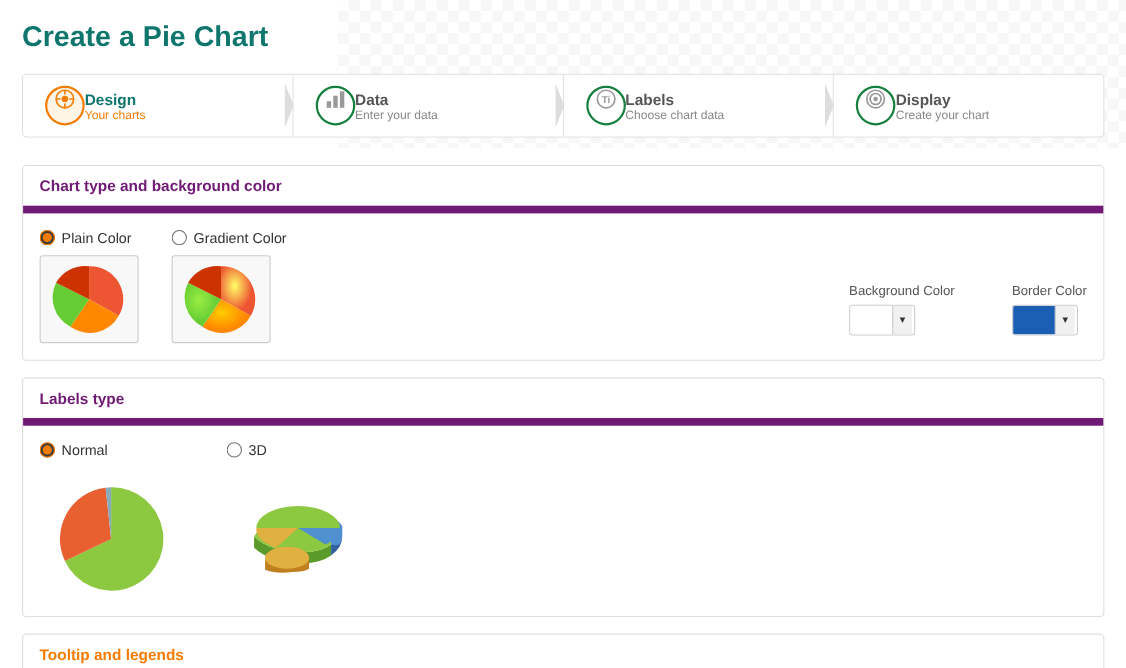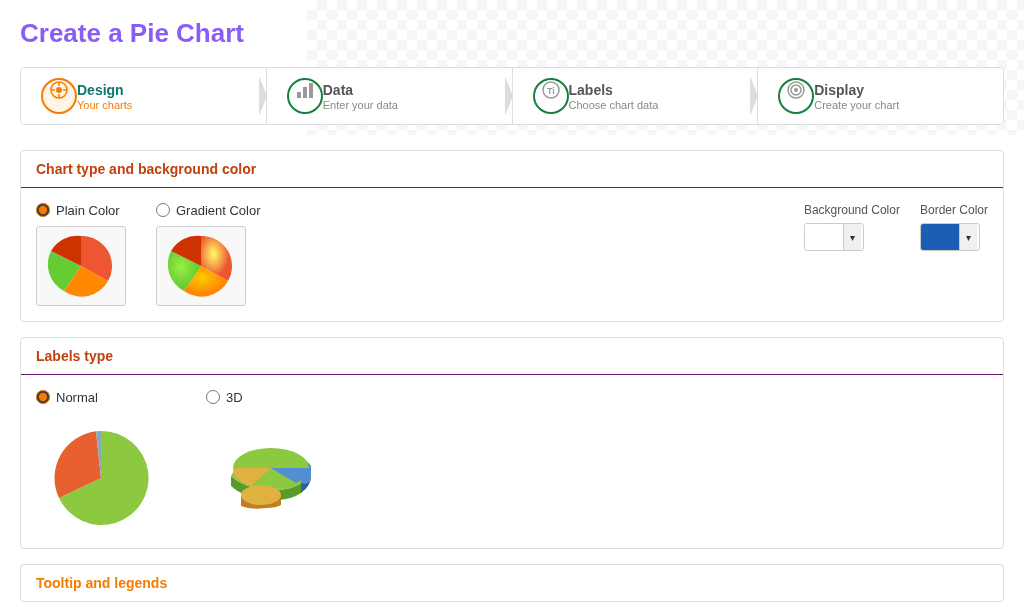--- a/index.html
+++ b/index.html
@@ -37,21 +37,21 @@
         linear-gradient(-45deg, transparent 75%, #ddd 75%);
       background-size: 20px 20px;
       background-position: 0 0, 0 10px, 10px -10px, -10px 0px;
       opacity: 0.25;
       pointer-events: none;
     }
 
     .page-title {
       font-size: 26px;
       font-weight: bold;
-      color: #8b5cf6;
+      color: #0f766e;
       position: relative;
       z-index: 1;
       margin-bottom: 18px;
     }
 
     
     .steps-nav {
       display: flex;
       align-items: stretch;
       position: relative;
@@ -151,22 +151,22 @@
       border: 1px solid #ddd;
       border-radius: 4px;
       margin-bottom: 15px;
       background: #fff;
     }
 
     .section-header {
       padding: 10px 15px;
       font-weight: bold;
       font-size: 14px;
-      color: #c2410c;
-      border-bottom: 1px solid #701a75;
+      color: #701a75;
+      border-bottom: 7px solid #701a75;
     }
 
     .section-header.orange {
       color: #f47c00;
       border-bottom: none;
     }
 
     .section-body {
       padding: 15px;
     }
@@ -187,23 +187,24 @@
 
     .radio-input {
       width: 14px;
       height: 14px;
       accent-color: #f47c00;
       cursor: pointer;
     }
 
     .color-controls {
       display: flex;
-      gap: 20px;
+      gap: 52px;
       margin-left: auto;
       align-items: flex-start;
+      margin-top: 48px;
     }
 
     .color-control-item {
       display: flex;
       flex-direction: column;
       gap: 6px;
     }
 
     .color-control-label {
       font-size: 12px;

